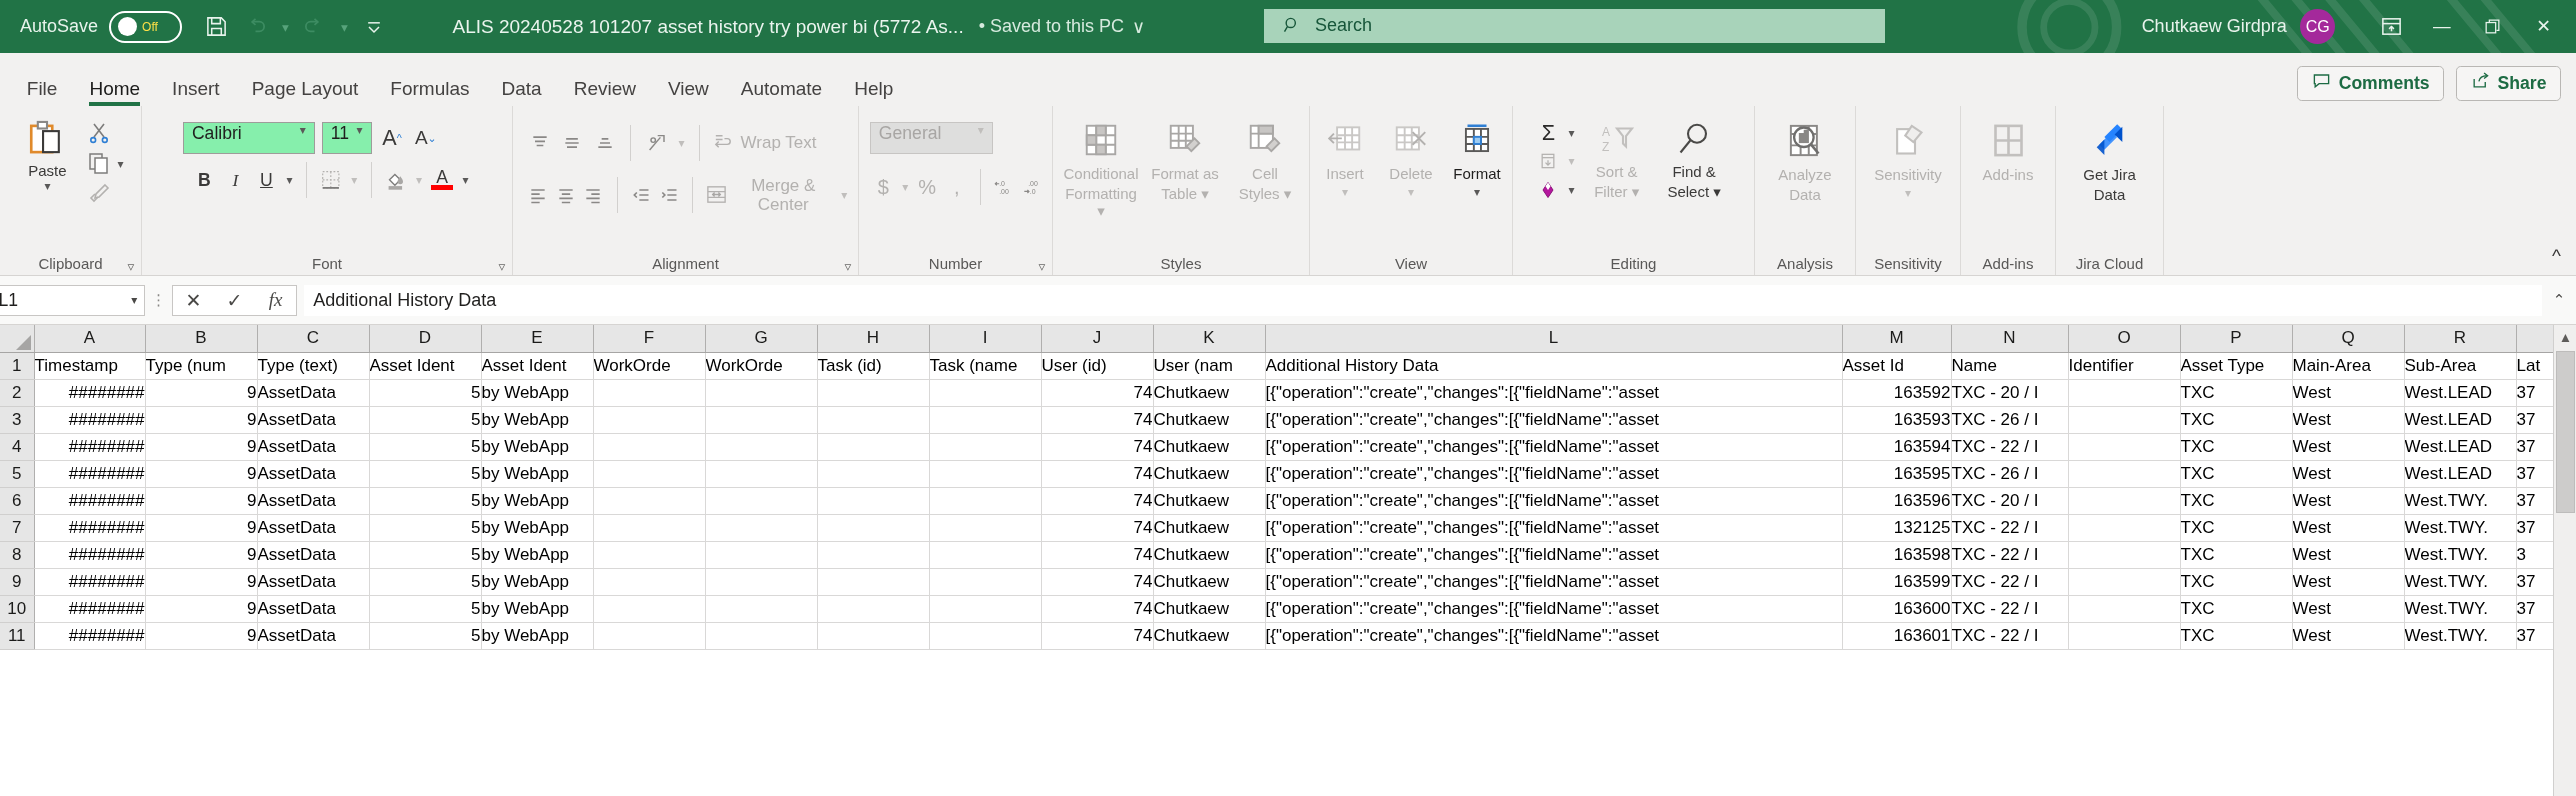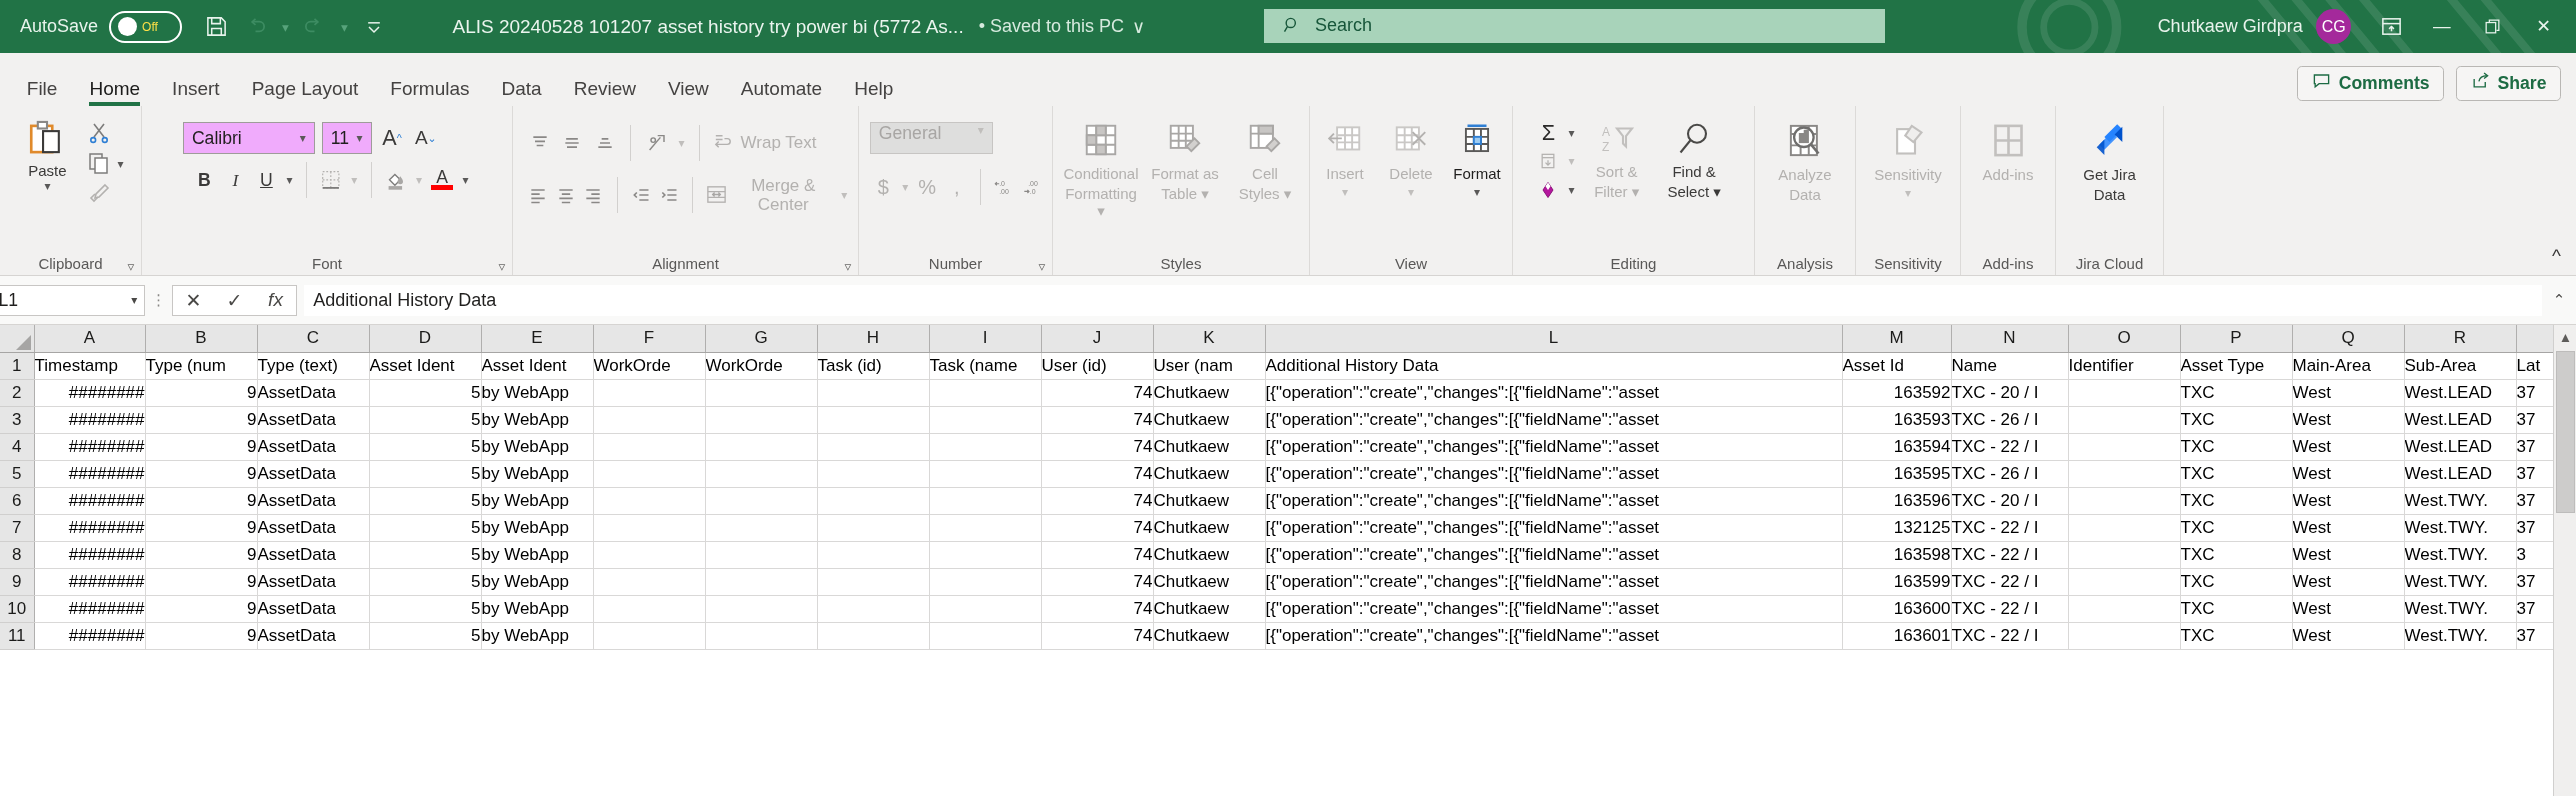--- a/index.html
+++ b/index.html
@@ -53,21 +53,21 @@
   }
   .search-box .slabel { color: #17563a; font-size: 18px; }
   .tb-right {
     position: absolute; right: 0; top: 0; height: 53px;
     display: flex; align-items: center; gap: 0px; padding-right: 6.8px;
   }
   .user-name { color: #e8f3ec; font-size: 18px; white-space: nowrap; }
   .avatar {
     width: 35px; height: 35px; border-radius: 50%; background: #a4299b;
     color: #fff; font-size: 16px; display: flex; align-items: center; justify-content: center;
-    margin-left: 13.5px; margin-right: 16px;
+    margin-left: 13.5px; margin-right: 32px;
   }
   .win-btn {
     width: 51px; height: 53px; display: flex; align-items: center; justify-content: center;
     color: #e8f3ec; font-size: 17.6px;
   }
   .ribbon-up-btn { width: 49px; height: 53px; display:flex; align-items:center; justify-content:center; color:#e8f3ec; }
 
   
   .tabstrip {
     height: 53px; background: #f2f1f0; display: flex; align-items: flex-end;
@@ -111,22 +111,22 @@
   .icon-btn {
     display: flex; flex-direction: column; align-items: center; justify-content: flex-start;
     font-size: 15px; color: #3b3a39; gap: 2.7px;
   }
   .lbl { font-size: 15px; color: #3b3a39; text-align: center; line-height: 1.15; }
   .lbl.dim { color: #b3b1af; }
   .rowline { display: flex; align-items: center; gap: 4px; }
   .sep-v { width: 0.7px; height: 36px; background: #d2d0ce; margin: 0 6.8px; }
 
   .fontname-input, .fontsize-input {
-    height: 32px; background: #f0abfc; border: 0.7px solid #9e9c9a;
-    display: flex; align-items: center; justify-content: space-between;
+    height: 32px; background: #86efac; border: 0.7px solid #9e9c9a;
+    display: flex; align-items: flex-start; justify-content: space-between;
     padding: 0 5.4px 0 8px; font-size: 17.6px; color: #201f1e;
   }
   .fontname-input { width: 132px; }
   .fontsize-input { width: 50px; }
   .numfmt-input {
     width: 123px; height: 32px; background: #dededd; border: 0.7px solid #c7c5c3;
     display: flex; align-items: flex-start; justify-content: space-between;
     padding: 0 5.4px 0 8px; font-size: 17.6px; color: #a8a6a4;
   }
   .sq { width: 27px; height: 27px; display: flex; align-items: center; justify-content: center; font-size: 17.6px; color: #3b3a39; }
@@ -140,21 +140,21 @@
     border-bottom: 0.7px solid #d6d4d2; padding-left: 0;
   }
   .namebox {
     width: 157px; height: 31px; margin-left: -12px; background: #ffffff; border: 0.7px solid #c8c6c4;
     display: flex; align-items: center; justify-content: space-between; padding: 0 6.8px 0 9.5px;
     font-size: 17.6px; color: #201f1e;
   }
   .fb-dots { width: 27px; text-align: center; color: #8a8886; font-size: 15px; }
   .fb-btns { display: flex; align-items: center; height: 31px; background: #fff; border: 0.7px solid #c8c6c4; }
   .fb-btn { width: 41px; text-align: center; font-size: 19px; color: #4a4947; }
-  .fb-btn.fx { font-style: italic; font-family: Liberation Sans, sans-serif; }
+  .fb-btn.fx { font-style: italic; font-family: Liberation Serif, serif; }
   .fb-input {
     flex: 1; height: 31px; background: #ffffff; margin-left: 6.8px;
     display: flex; align-items: center; padding-left: 9.5px; font-size: 18px; color: #201f1e;
   }
   .fb-collapse { width: 34px; text-align: center; color: #4a4947; font-size: 15px; }
 
   
   .gridwrap { position: relative; width: 2576px; height: 100%; background: #ffffff; overflow: hidden; }
   table.grid { border-collapse: collapse; table-layout: fixed; }
   table.grid td, table.grid th { padding: 0; }

